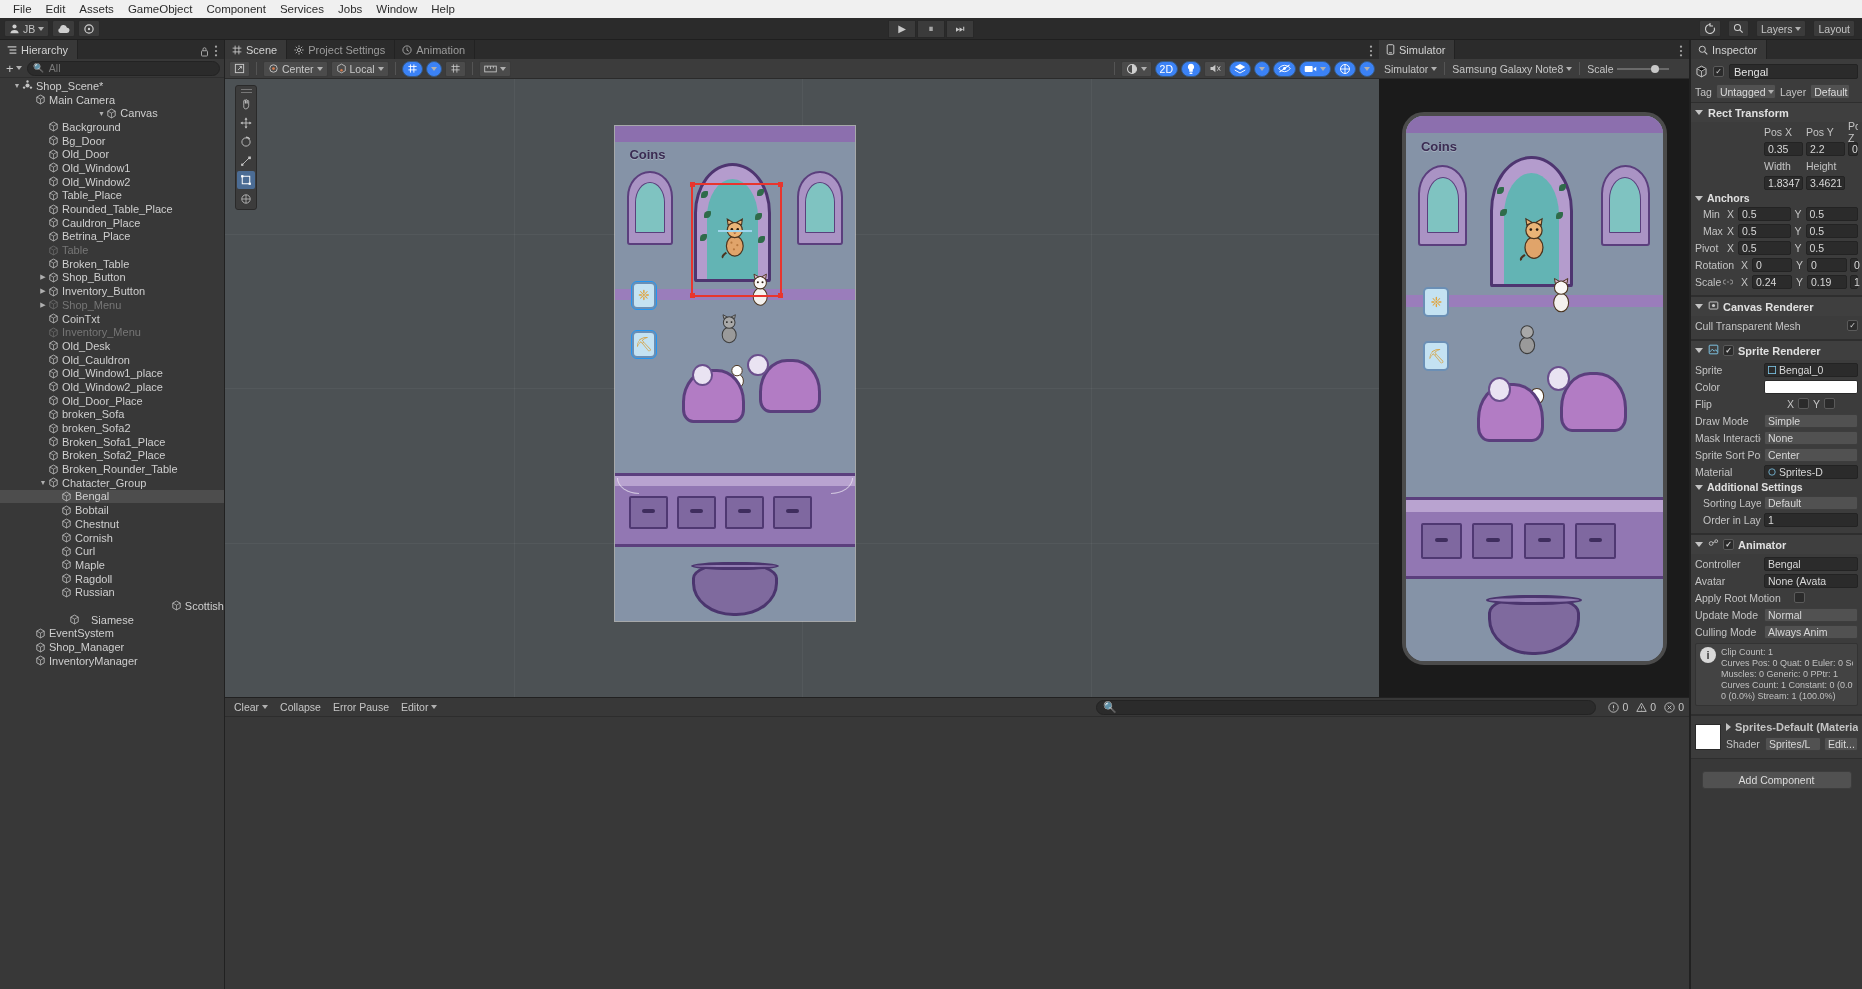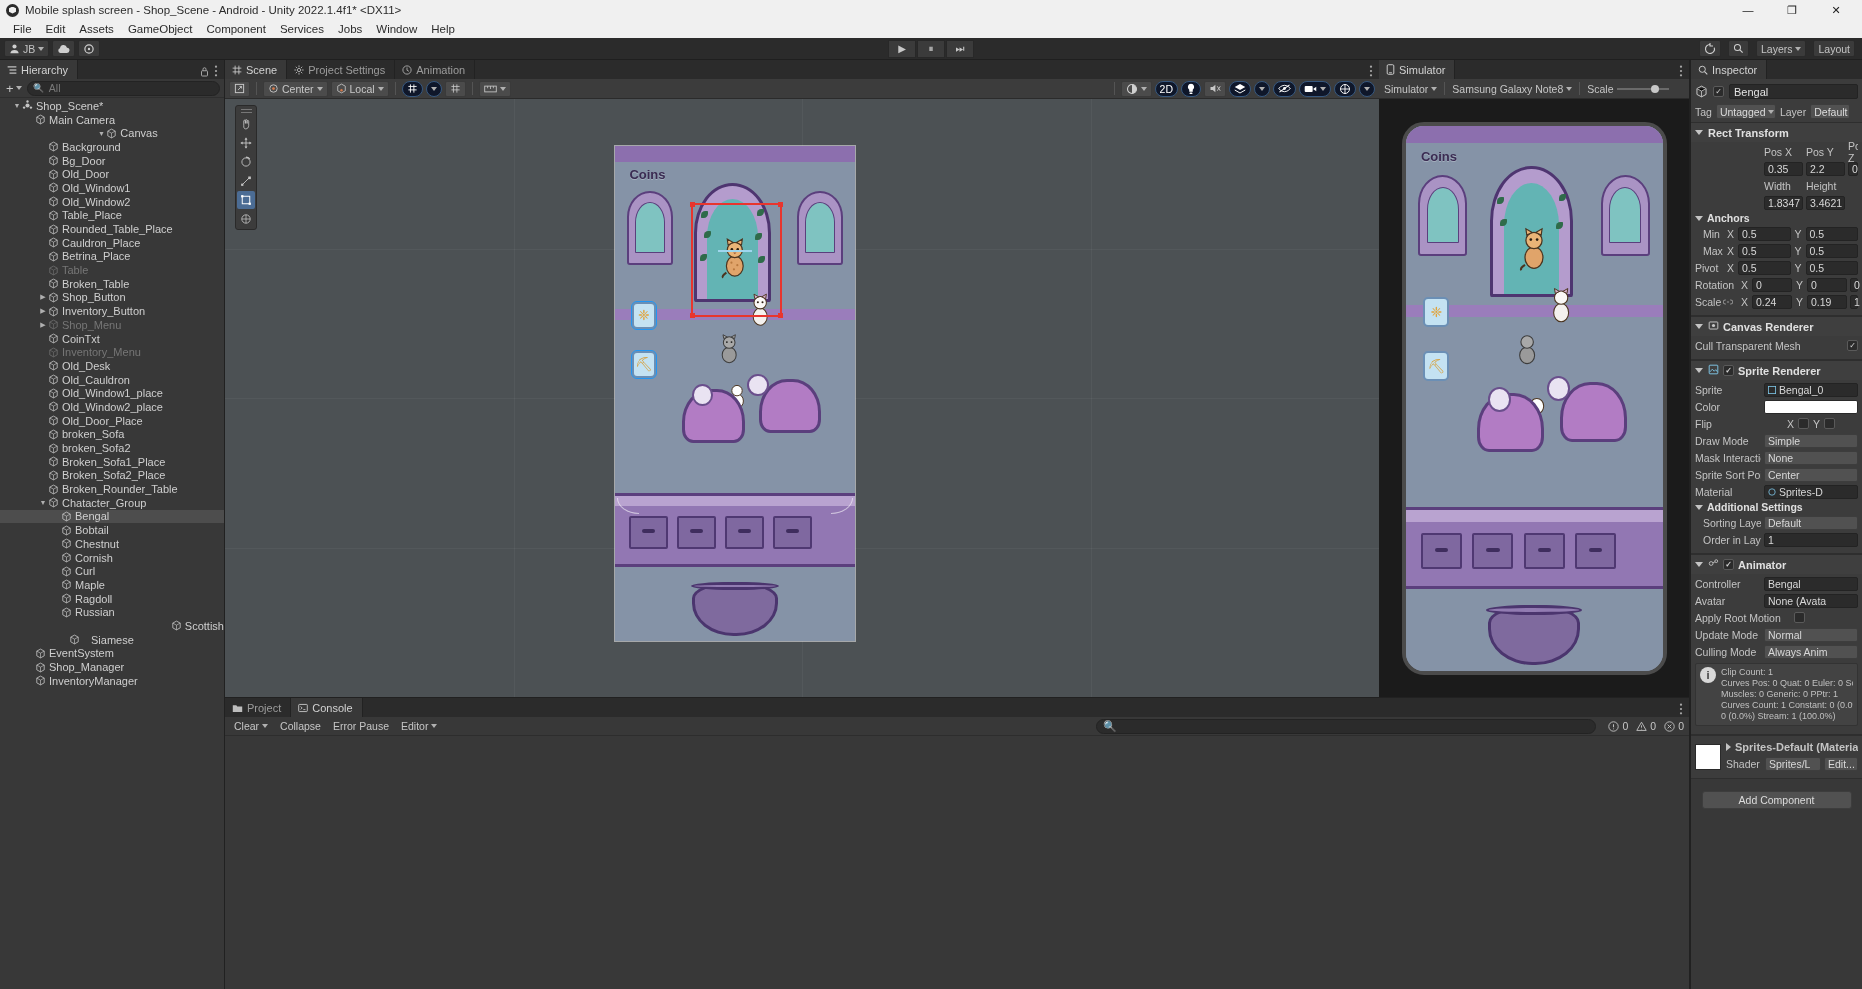--- a/index.html
+++ b/index.html
@@ -108,21 +108,21 @@
   .scenearea { flex:1; display:flex; min-height:0; }
   .scenepanel { flex:1; display:flex; flex-direction:column; min-width:0; }
   .scene-toolbar {
     height:20px; background:#3c3c3c; display:flex; align-items:center; gap:3px;
     padding:0 4px; flex:none; border-bottom:1px solid #2b2b2b;
   }
   .stbtn {
     height:16px; background:#4b4b4b; border:1px solid #3a3a3a; border-radius:2px;
     display:flex; align-items:center; gap:3px; padding:0 4px; color:#c8c8c8; font-size:10.5px;
   }
-  .stbtn.on { background:#0f172a; border-color:#37587f; color:#fff;border-radius:8px; }
+  .stbtn.on { background:#3b82f6; border-color:#37587f; color:#fff;border-radius:8px; }
   .sep { width:1px; height:13px; background:#545454; margin:0 3px; flex:none;}
   .st-right { margin-left:auto; display:flex; align-items:center; gap:3px; }
 
   .sceneview { flex:1; position:relative; background:#4c5154; overflow:hidden; }
   .scene-grid-line { position:absolute; background:rgba(255,255,255,0.045); }
 
   
   .toolpalette {
     position:absolute; left:10px; top:6px; width:22px;
     background:#3c3c3c; border:1px solid #2a2a2a; border-radius:3px;
@@ -229,29 +229,20 @@
     border-radius:3px; display:flex;align-items:center;justify-content:center; color:#dcdcdc; font-size:10.5px;
   }
   .insp-foot { flex:none; padding:4px; }
   svg { pointer-events:none; }
 </style>
 </head>
 <body>
 
 <div class="app">
 
-  <div class="titlebar">
-    <div class="unity-logo"></div>
-    <div class="t-text">Mobile splash screen - Shop_Scene - Android - Unity 2022.1.4f1* &lt;DX11&gt;</div>
-    <div class="win-btns">
-      <div>—</div>
-      <div>❐</div>
-      <div>✕</div>
-    </div>
-  </div>
 
   <div class="menubar">
     <div class="mi">File</div>
     <div class="mi">Edit</div>
     <div class="mi">Assets</div>
     <div class="mi">GameObject</div>
     <div class="mi">Component</div>
     <div class="mi">Services</div>
     <div class="mi">Jobs</div>
     <div class="mi">Window</div>
@@ -1173,44 +1164,20 @@
                 <div class="cauldron" style="left:32%;top:88%;width:36%;height:11%;">
                   <div class="cauldron-rim"></div>
                 </div>
               </div>
             </div>
           </div>
         </div>
       </div>
 
       <div class="bottom">
-        <div class="panel-tabs">
-          <div class="ptab">
-            <svg width="11" height="10" viewBox="0 0 14 12">
-                <path d="M1 2.5h4.5l1.2 1.6H13V11H1z" fill="#bdbdbd"></path>
-              </svg>
-            <span>Project</span>
-          </div>
-          <div class="ptab active">
-            <svg width="10" height="10" viewBox="0 0 14 14">
-                <rect x="1" y="2" width="12" height="10" rx="1" fill="none" stroke="#d0d0d0" stroke-width="1.2"></rect>
-                <path d="M3.6 5l2.2 2-2.2 2M7.4 9.2h3" stroke="#d0d0d0" stroke-width="1.1" fill="none"></path>
-              </svg>
-            <span>Console</span>
-          </div>
-          <div class="ptab-icons">
-            <span>
-              <svg width="4" height="12" viewBox="0 0 4 14">
-                  <circle cx="2" cy="2" r="1.3" fill="#a8a8a8"></circle>
-                  <circle cx="2" cy="7" r="1.3" fill="#a8a8a8"></circle>
-                  <circle cx="2" cy="12" r="1.3" fill="#a8a8a8"></circle>
-                </svg>
-            </span>
-          </div>
-        </div>
         <div class="con-toolbar">
           <div class="cbtn">
             <span>Clear</span>
             <span class="caret"></span>
           </div>
           <div class="cbtn">Collapse</div>
           <div class="cbtn">Error Pause</div>
           <div class="cbtn">
             <span>Editor</span>
             <span class="caret"></span>

